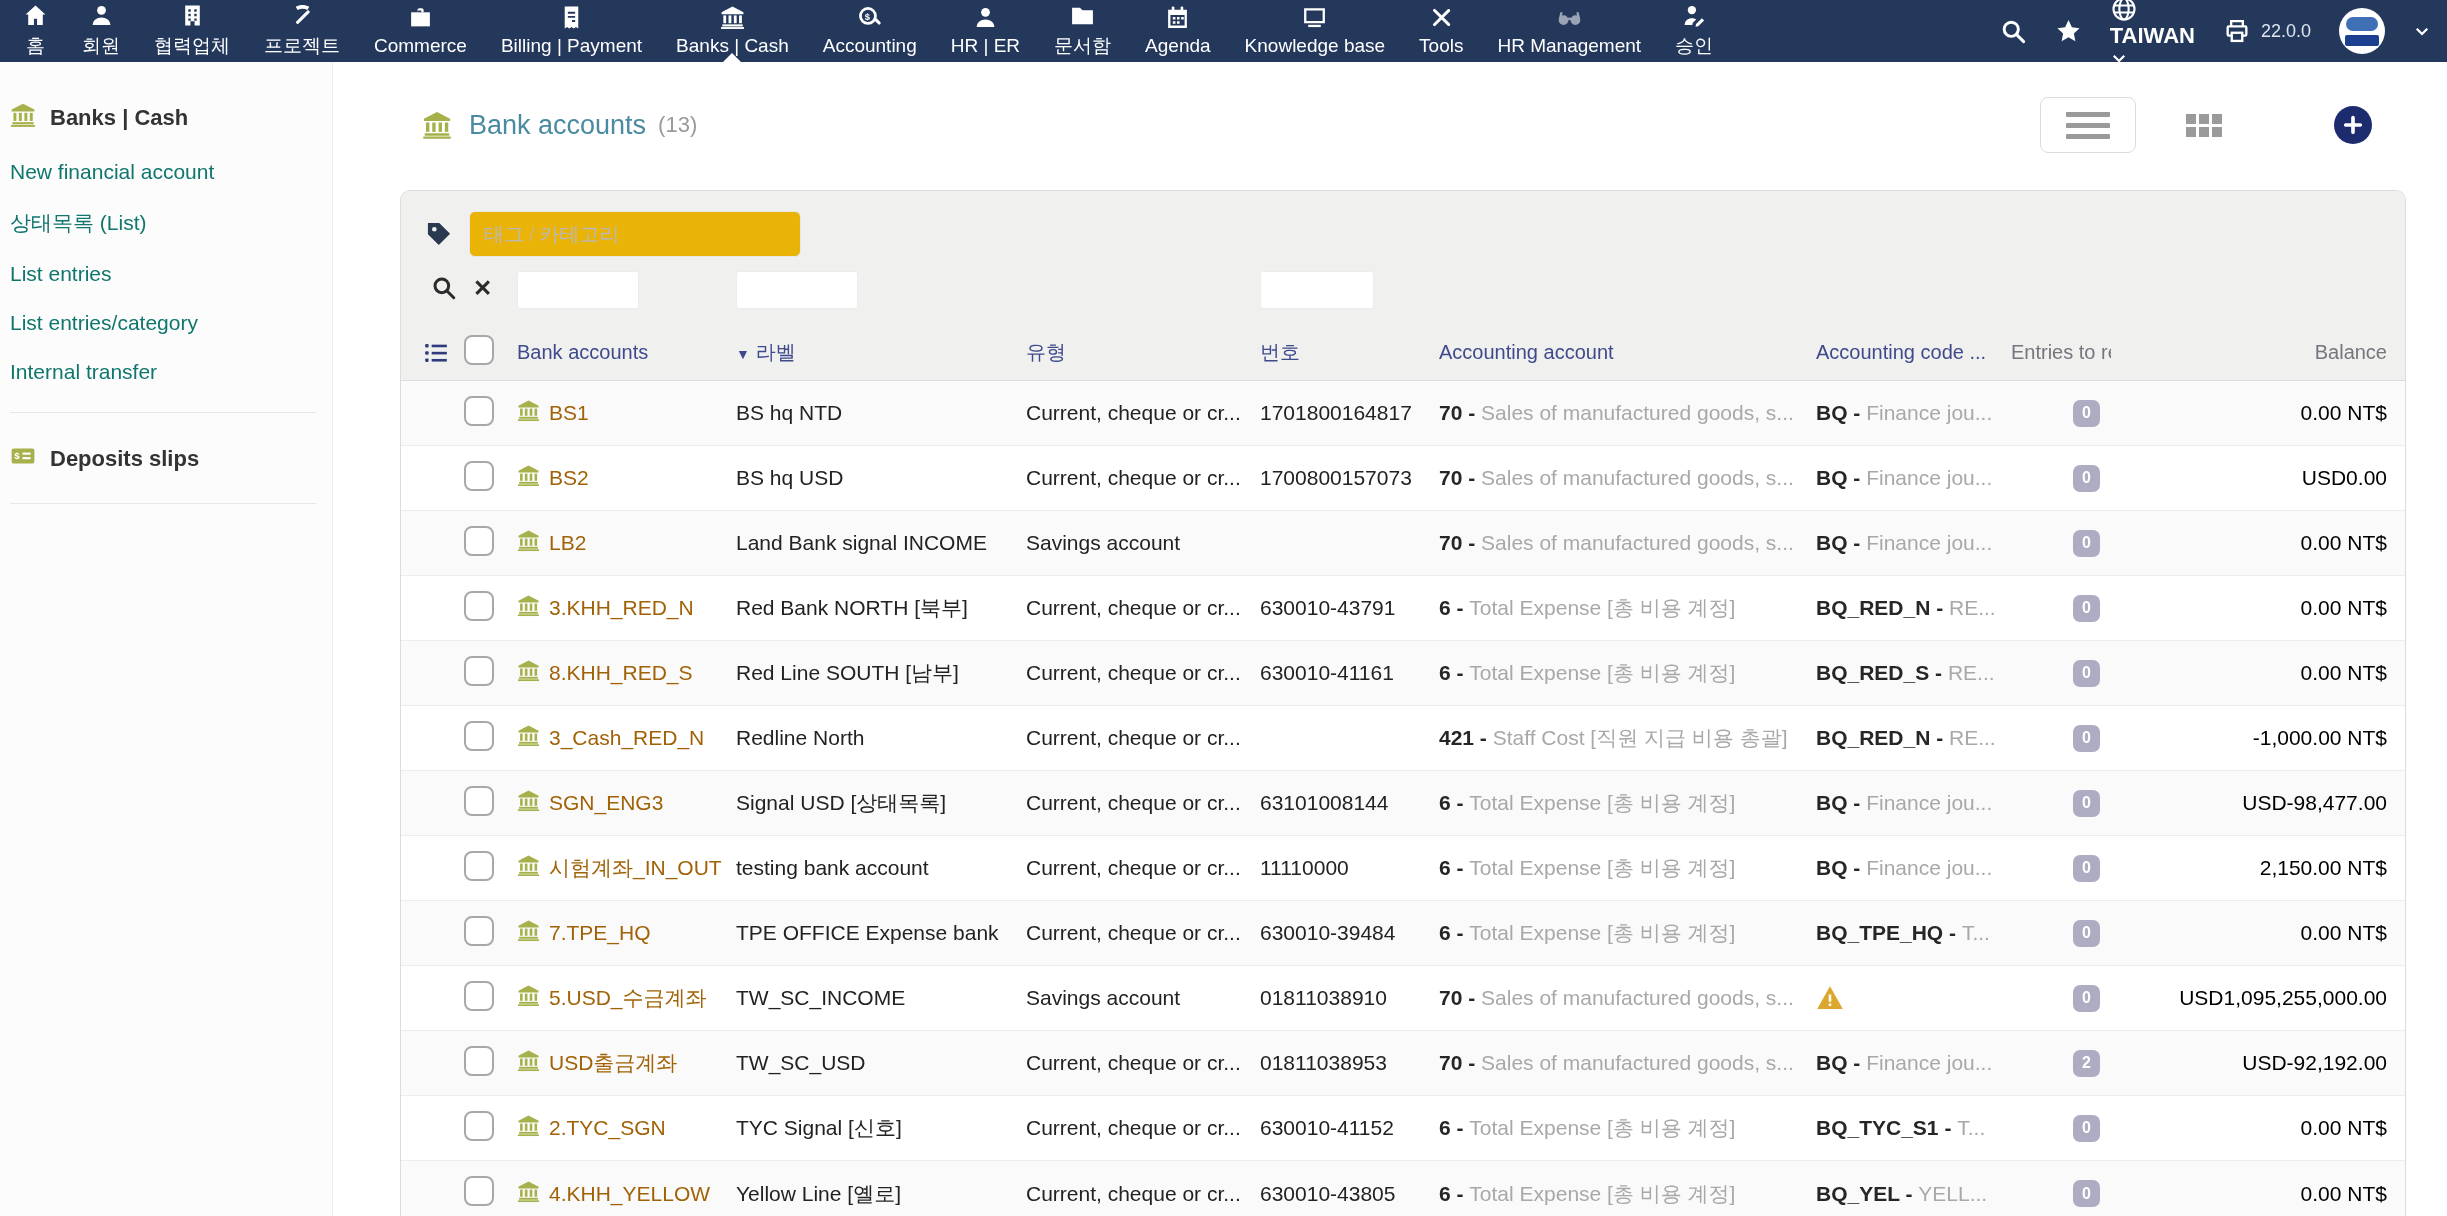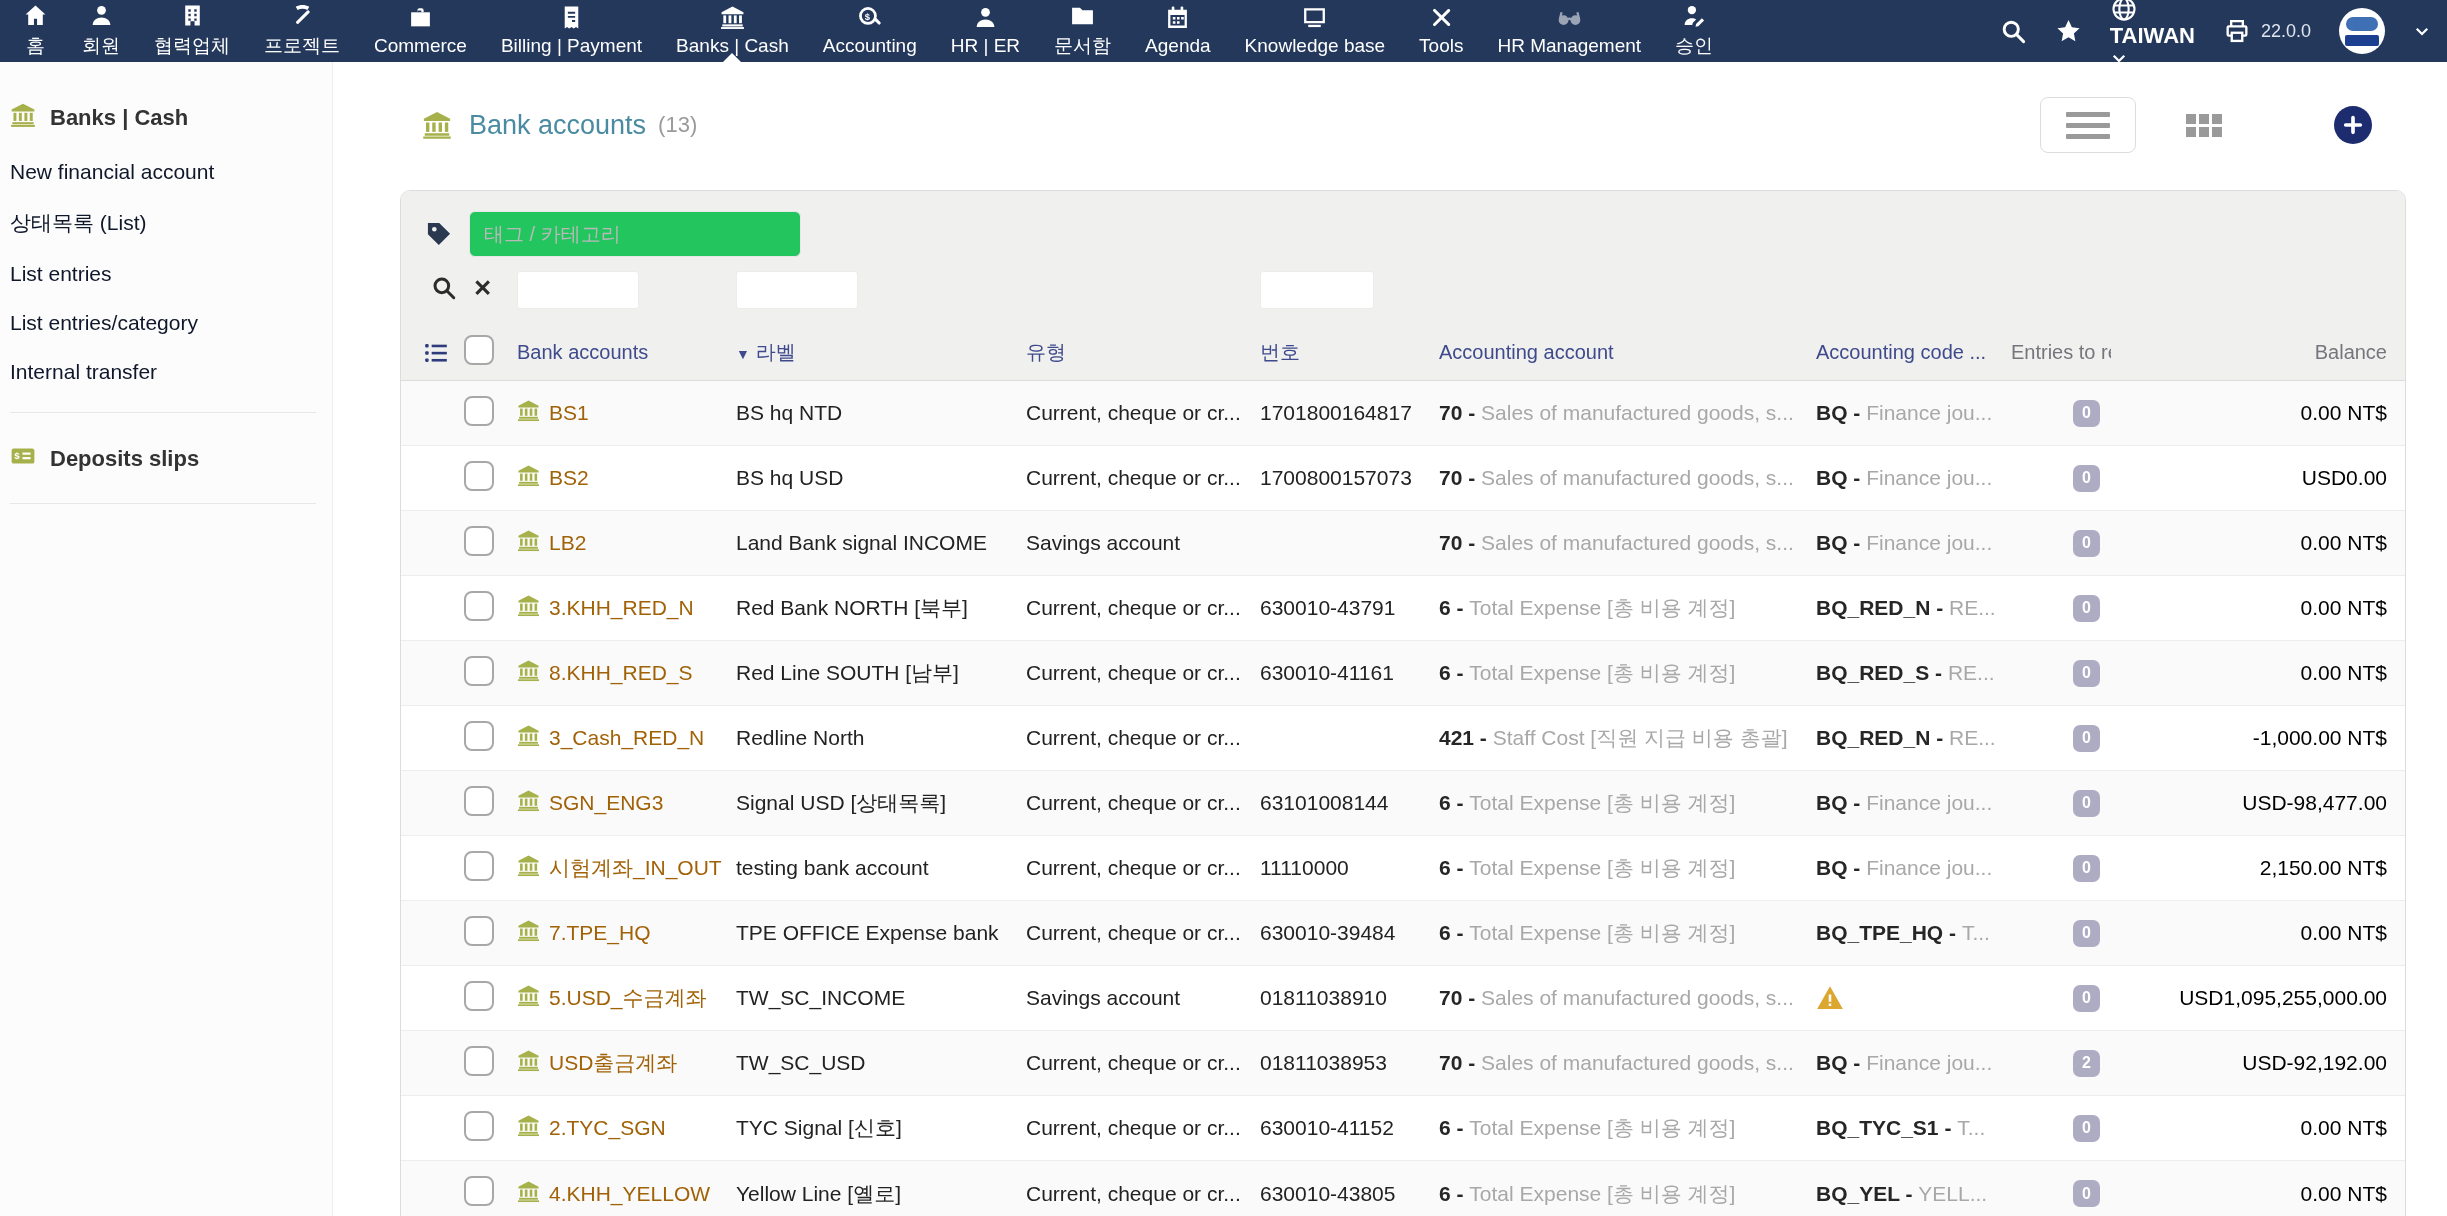--- a/index.html
+++ b/index.html
@@ -23,21 +23,21 @@
   .version { display:flex; align-items:center; gap:10px; font-size:18px; color:#dfe5ee; }
   .avatar { width:46px; height:46px; border-radius:50%; background:#fff; position:relative; overflow:hidden; cursor:pointer; }
   .avatar .av-squig { position:absolute; left:7px; top:9px; width:32px; height:14px; border-radius:7px; background:#3f6fb5; }
   .avatar .av-band { position:absolute; left:6px; bottom:8px; width:34px; height:11px; border-radius:2px; background:#1d3f8f; }
 
   
   .sidebar { position:absolute; top:62px; left:0; width:333px; bottom:0; background:#fcfcfc;
     border-right:1px solid #ececec; padding:40px 12px 0 10px; }
   .sb-title { display:flex; align-items:center; gap:14px; font-size:22px; font-weight:bold; color:#333; margin-bottom:26px; }
   .sb-title svg { width:26px; height:26px; fill:#a6b14b; }
-  .sb-item { font-size:21px; color:#0f172a; margin-bottom:25px; cursor:pointer; }
+  .sb-item { font-size:21px; color:#0f766e; margin-bottom:25px; cursor:pointer; }
   .sb-div { border-top:1px solid #e7e7e7; margin:28px 4px 30px 0; }
 
   
   .main { position:absolute; left:333px; top:62px; right:0; bottom:0; background:#fff; padding:34px 0 0 67px; }
   .title-row { display:flex; align-items:center; height:58px; width:2006px; padding-left:22px; }
   .title-ic svg { width:30px; height:30px; fill:#a6b14b; display:block; }
   .page-title { color:#4a8ba1; font-size:27px; margin-left:17px; cursor:pointer; }
   .count { color:#9a9a9a; font-size:22px; margin-left:12px; }
   .list-btn { margin-left:auto; width:96px; height:56px; background:#fff; border:1px solid #dcdcdc;
     border-radius:8px; display:flex; align-items:center; justify-content:center; cursor:pointer; }
@@ -46,22 +46,22 @@
   .grid-btn { margin-left:50px; display:grid; grid-template-columns:repeat(3,10px); gap:3px; cursor:pointer; }
   .grid-btn i { width:10px; height:10px; background:#9a9a9a; display:block; }
   .add-btn { margin-left:112px; margin-right:34px; width:38px; height:38px; border-radius:50%;
     background:#1c2c6e; display:flex; align-items:center; justify-content:center; cursor:pointer; }
 
   
   .card { margin-top:36px; width:2006px; background:#fff; border:1px solid #dcdcdc; border-radius:10px; overflow:hidden; }
   .filter-area { background:#f0f0ef; padding:20px 16px 0; }
   .tag-row { display:flex; align-items:center; gap:16px; padding-left:8px; }
   .tag-row svg { width:28px; height:28px; display:block; }
-  .tag-input { width:332px; height:46px; border:1px solid #e7e7e7; border-radius:6px; background:#22c55e;
-    font-size:20px; padding:0 14px; color:#333; outline:none; font-family:Liberation Sans, sans-serif; }
+  .tag-input { width:332px; height:46px; border:1px solid #e7e7e7; border-radius:6px; background:#eab308;
+    font-size:20px; padding:0 14px; color:#333; outline:none; font-family:Liberation Serif, serif; }
   .tag-input::placeholder { color:#b9b9b9; }
   .search-row { position:relative; height:62px; margin-top:6px; }
   .f-search { position:absolute; left:14px; top:12px; width:26px; height:26px; cursor:pointer; }
   .f-x { position:absolute; left:56px; top:12px; font-size:23px; font-weight:bold; color:#2c2c2c; cursor:pointer; }
   .f-in { position:absolute; top:8px; height:38px; background:#fff; border:1px solid #ececec; border-radius:3px;
     outline:none; font-size:19px; padding:0 10px; }
   .f-in1 { left:100px; width:122px; }
   .f-in2 { left:319px; width:122px; }
   .f-in3 { left:843px; width:114px; }
 

